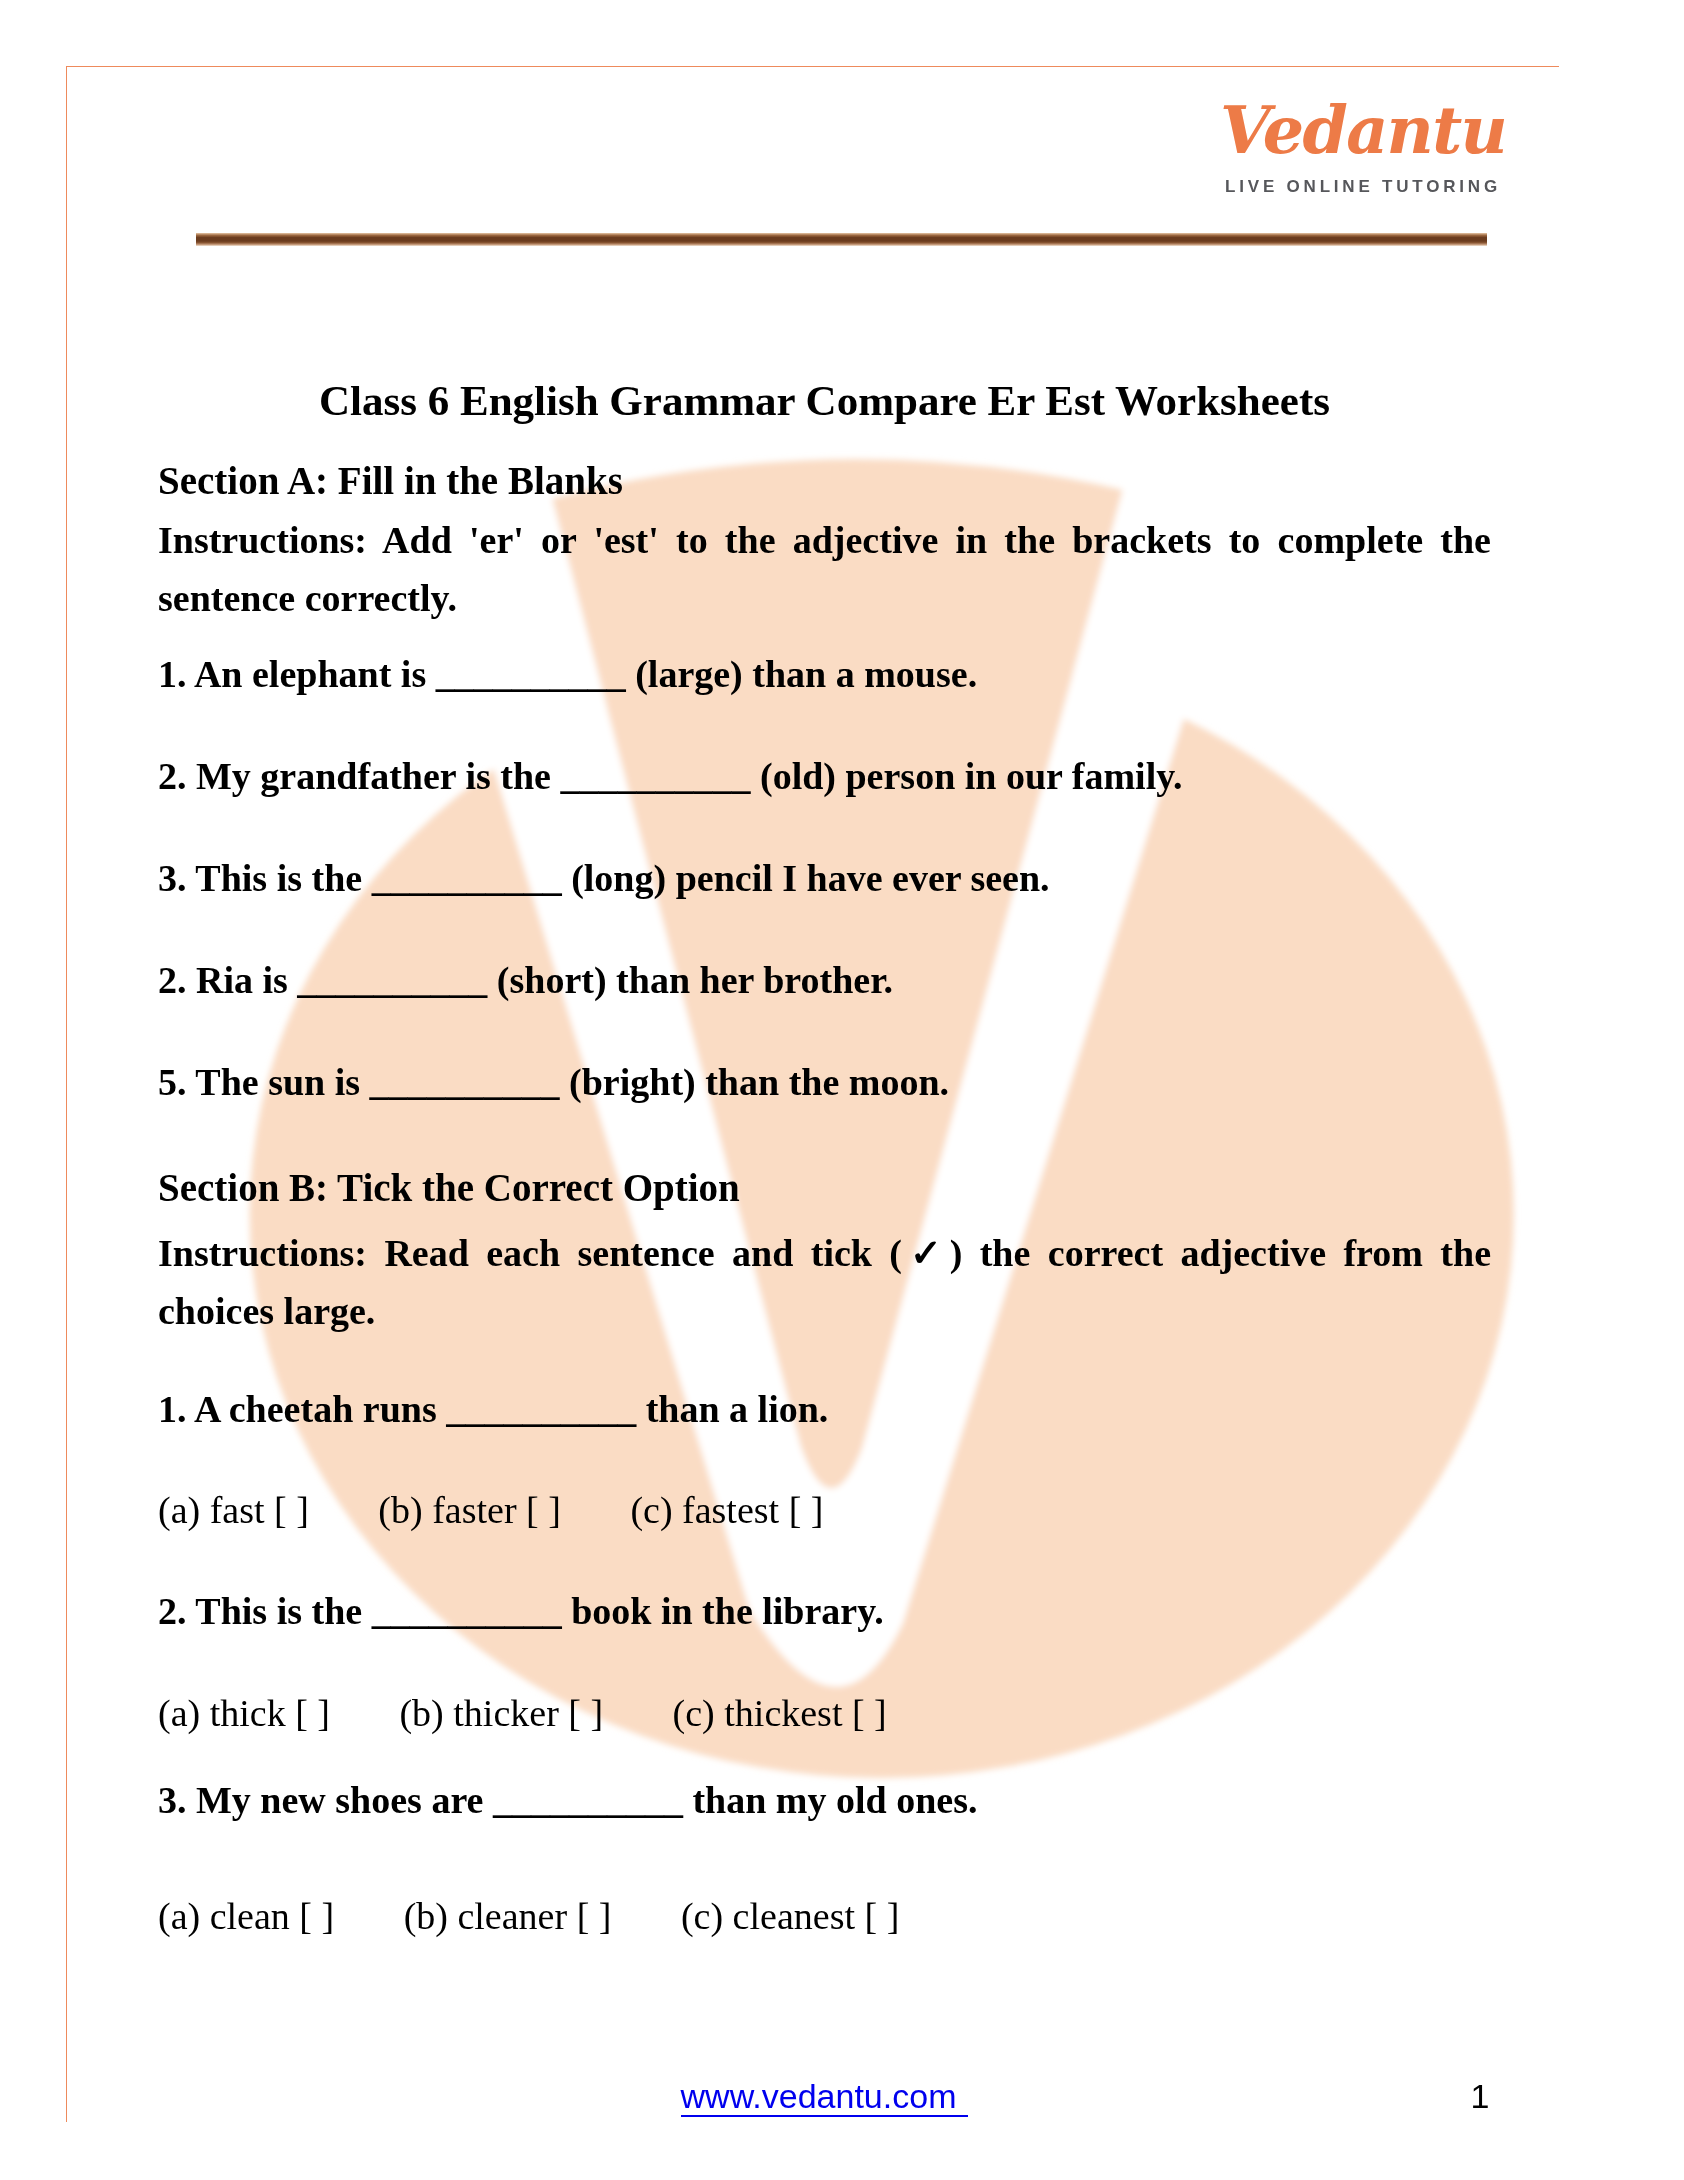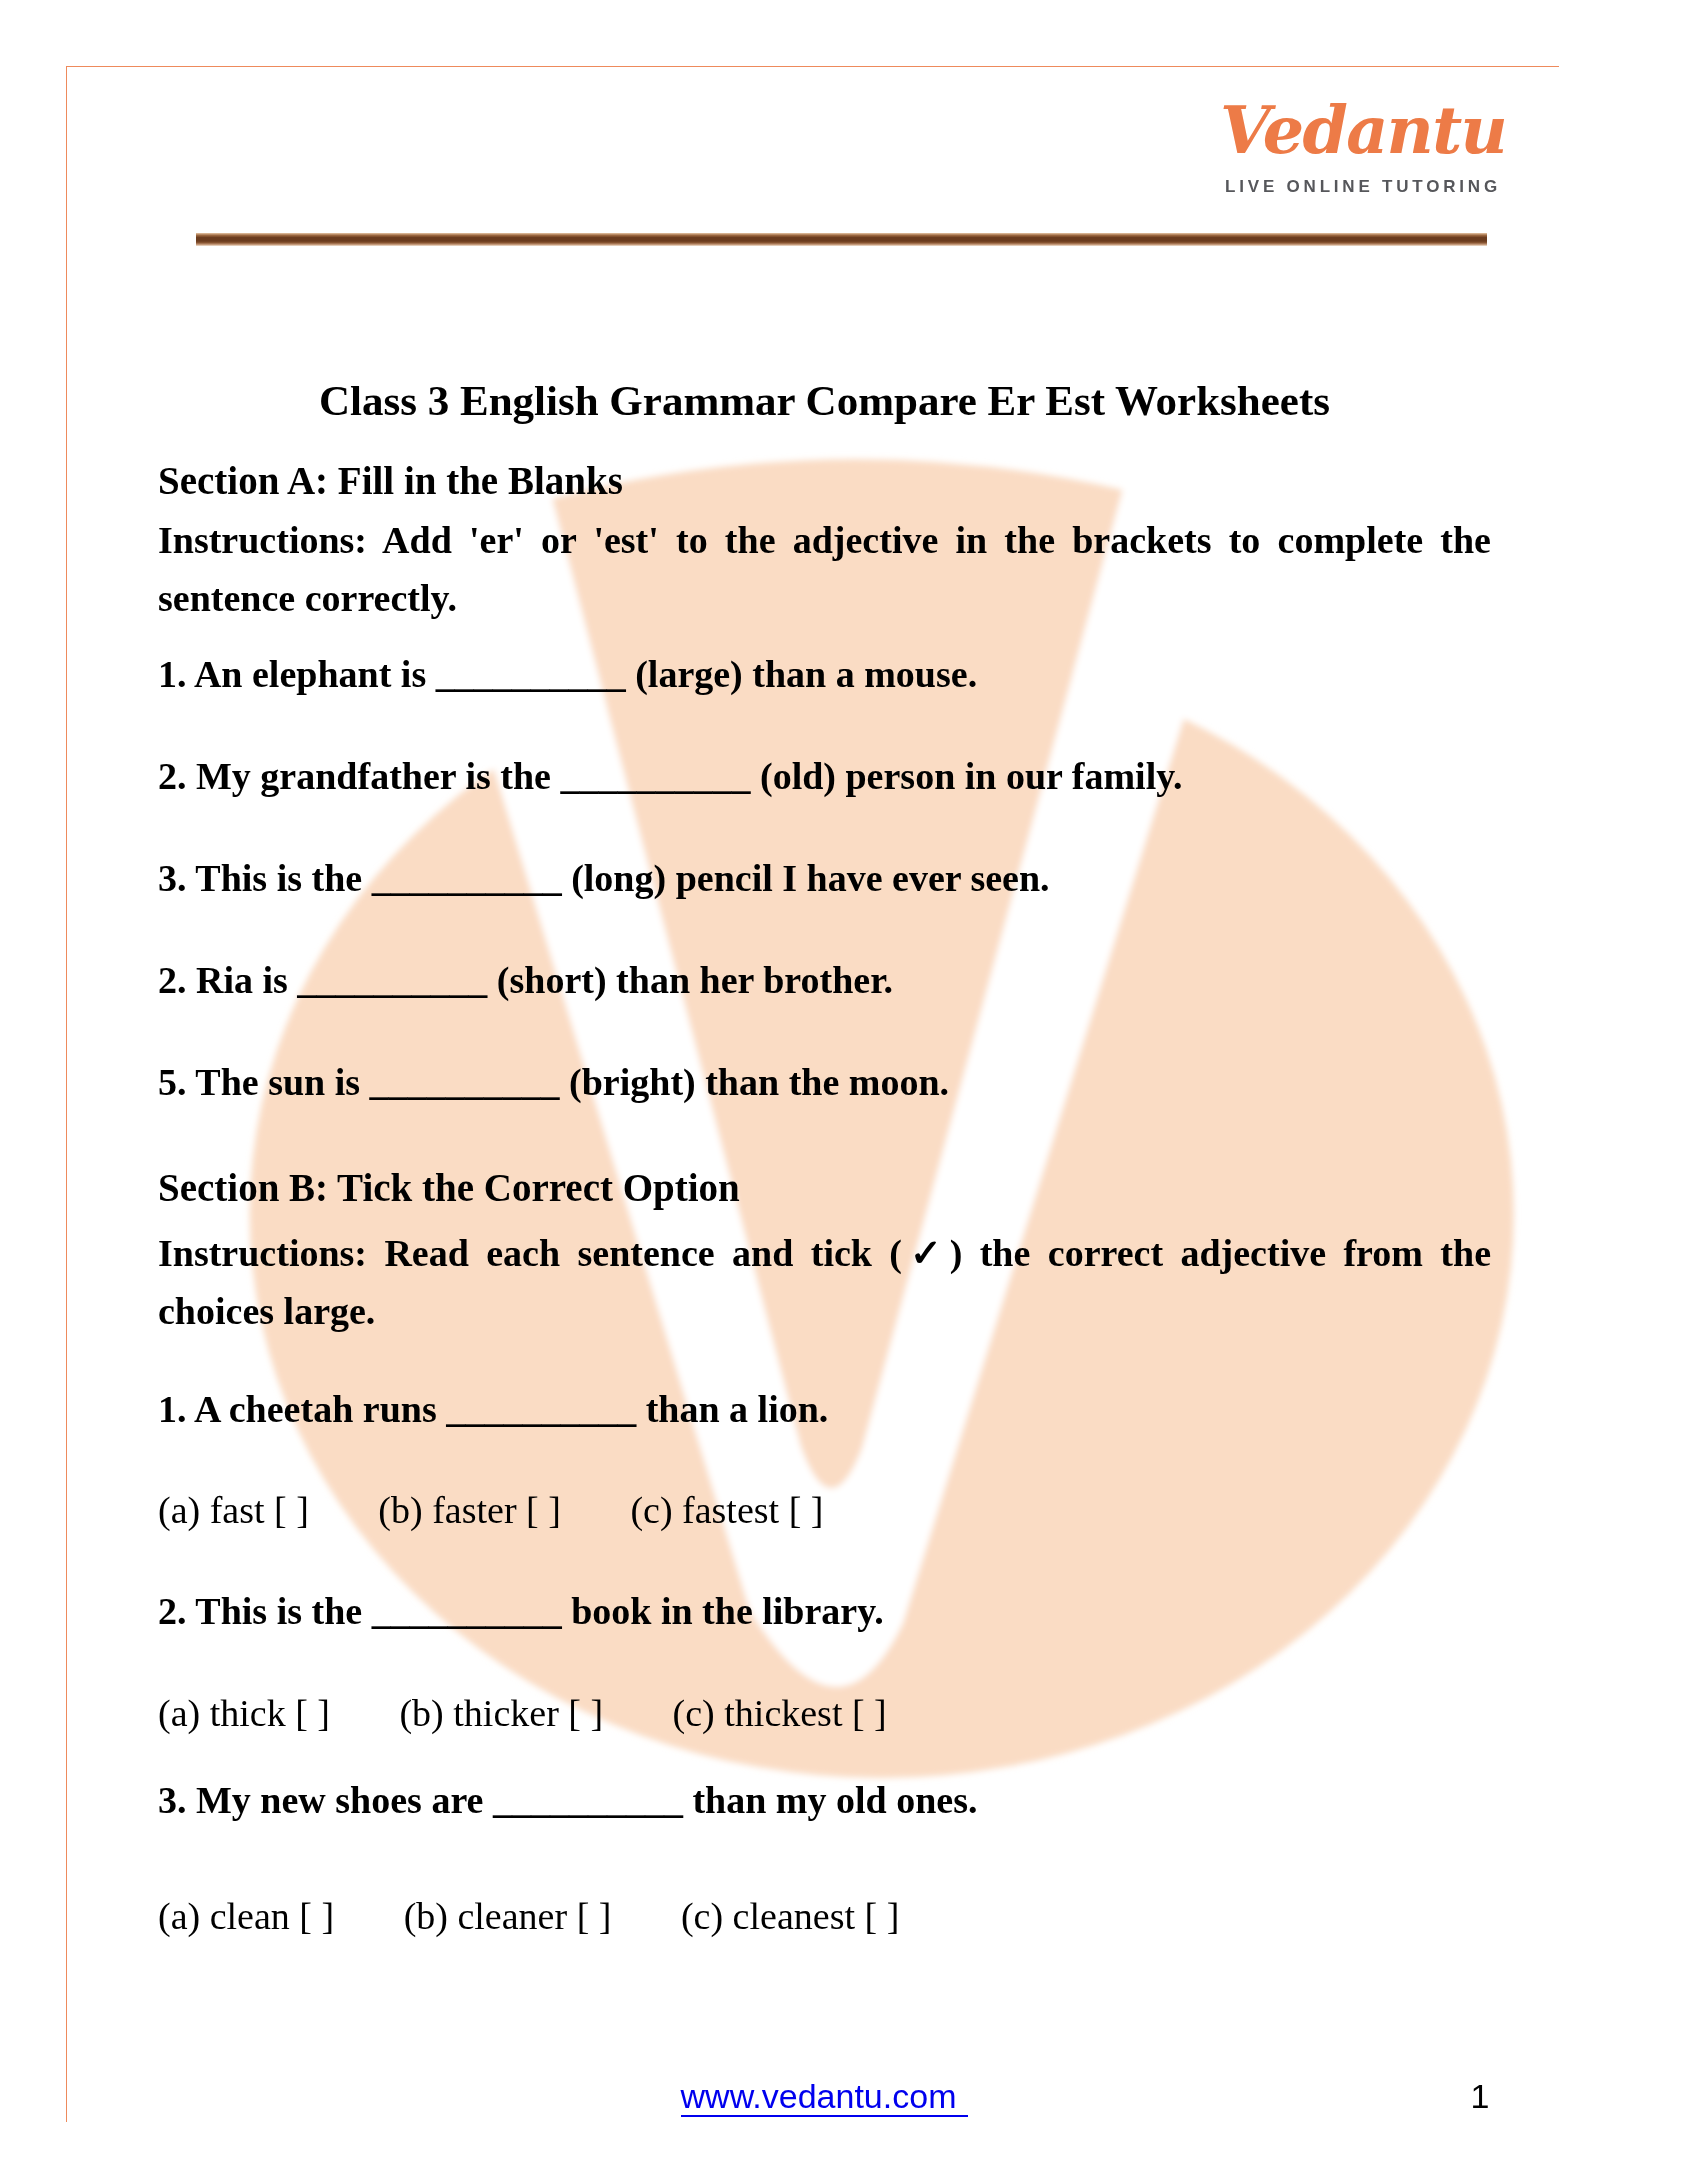--- a/index.html
+++ b/index.html
@@ -53,21 +53,21 @@
   <div class="frame"></div>
 
   <div class="logo">
     <div class="logo-text">Vedantu</div>
     <div class="logo-tagline">LIVE ONLINE TUTORING</div>
   </div>
   <div class="rule"></div>
 
   <div class="content">
 
-    <div class="line title" style="top:376px">Class 3 English Grammar Compare Er Est Worksheets</div>
+    <div class="line title" style="top:376px">Class 6 English Grammar Compare Er Est Worksheets</div>
 
     <div class="line h2" style="top:458px">Section A: Fill in the Blanks</div>
     <div class="line instr just" style="top:518px">Instructions: Add 'er' or 'est' to the adjective in the brackets to complete the</div>
     <div class="line instr" style="top:576px">sentence correctly.</div>
 
     <div class="line q" style="top:652px">1. An elephant is __________ (large) than a mouse.</div>
     <div class="line q" style="top:754px">2. My grandfather is the __________ (old) person in our family.</div>
     <div class="line q" style="top:856px">3. This is the __________ (long) pencil I have ever seen.</div>
     <div class="line q" style="top:958px">2. Ria is __________ (short) than her brother.</div>
     <div class="line q" style="top:1060px">5. The sun is __________ (bright) than the moon.</div>

